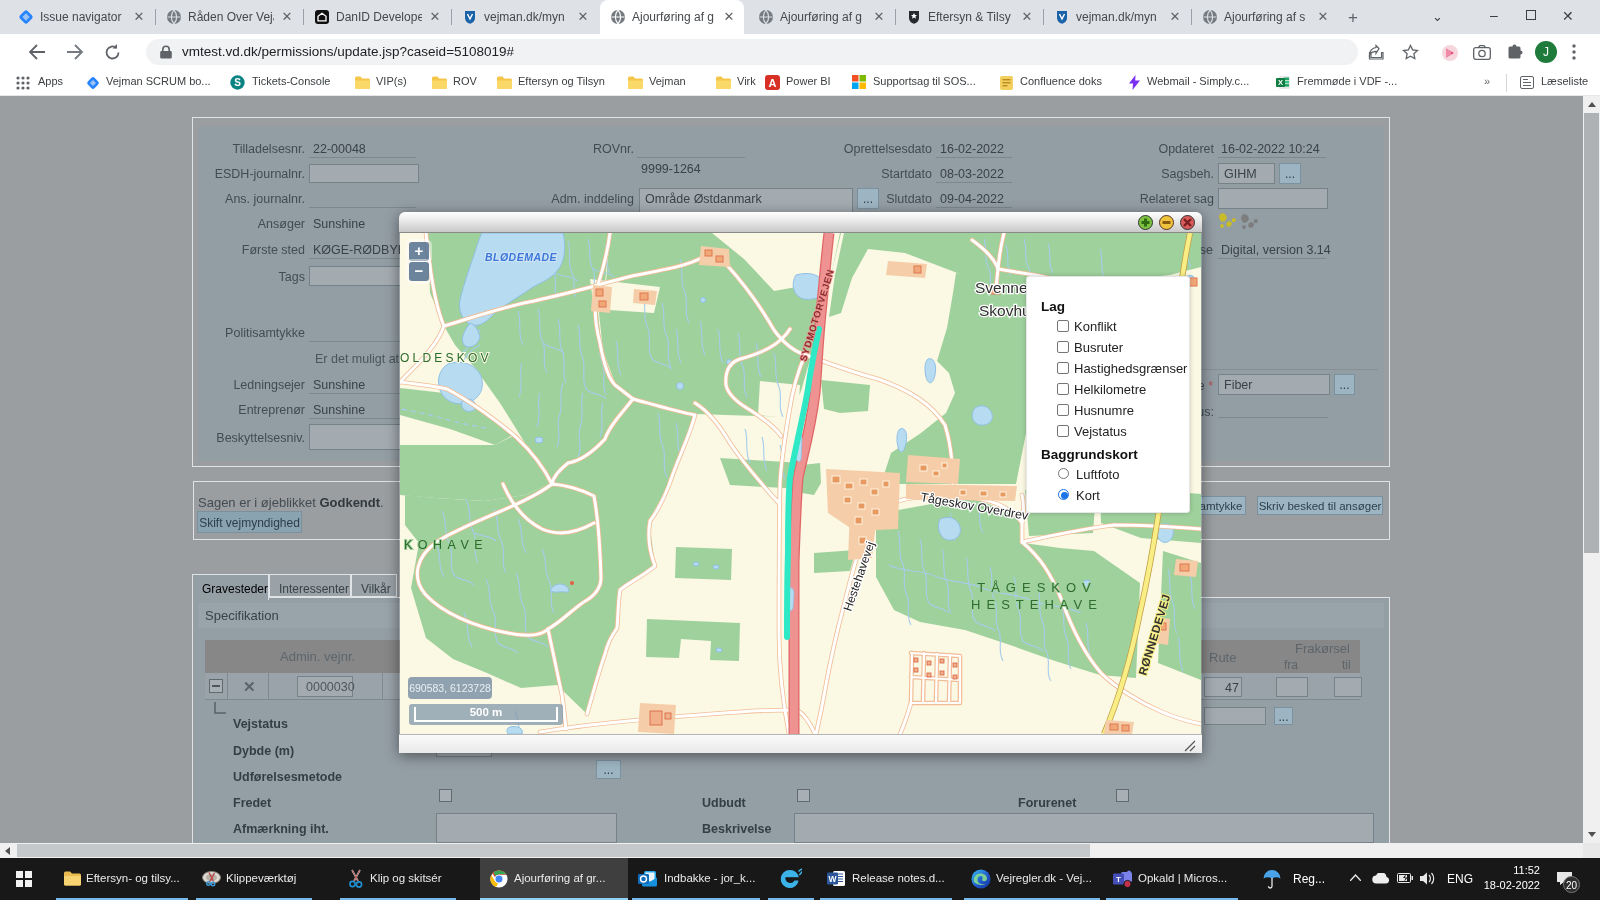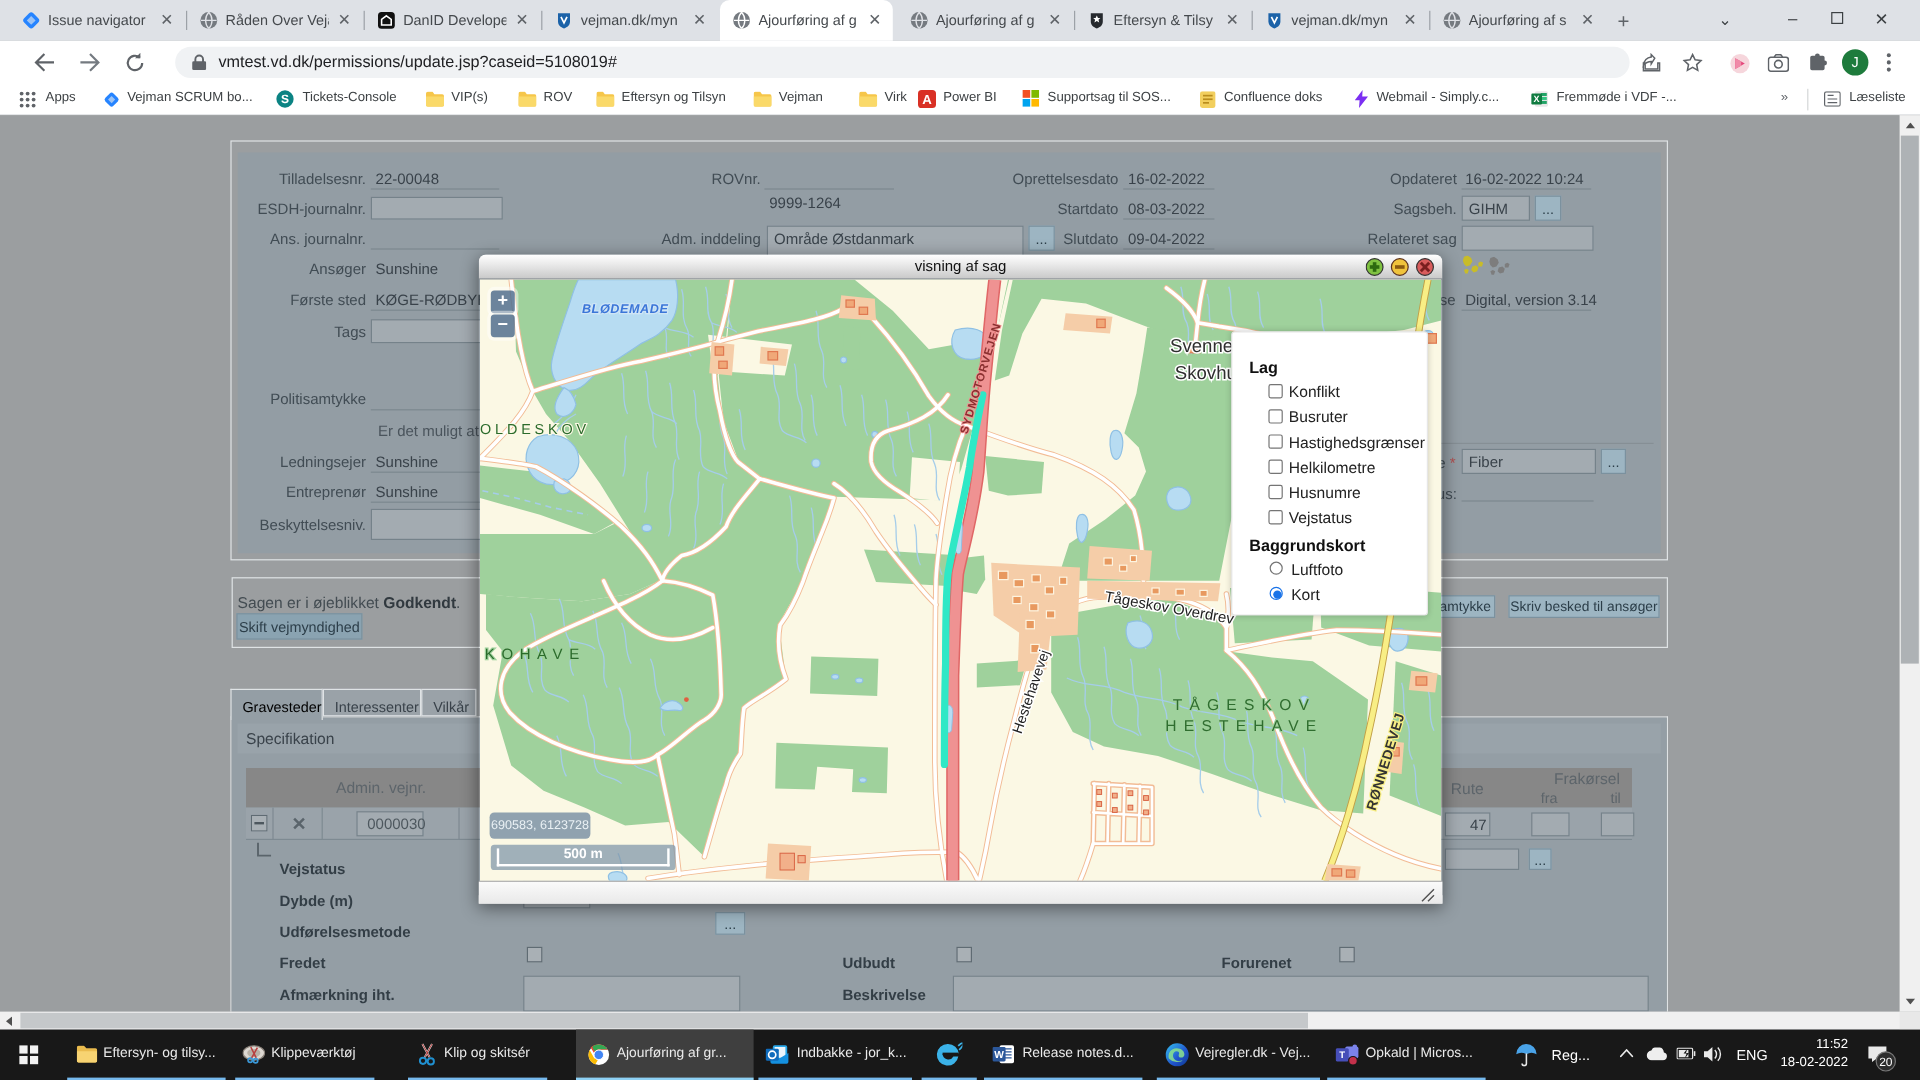--- a/index.html
+++ b/index.html
@@ -426,21 +426,20 @@
 <div class="val" style="left:1018px;top:796px;font-weight:bold;color:#333e46;">Forurenet</div>
 <div class="chk" style="left:1116px;top:789px;"></div>
 <div class="val" style="left:233px;top:822px;font-weight:bold;color:#333e46;">Afmærkning iht.</div>
 <div class="inp" style="left:436px;top:813px;width:181px;height:30px;"></div>
 <div class="val" style="left:702px;top:822px;font-weight:bold;color:#333e46;">Beskrivelse</div>
 <div class="inp" style="left:794px;top:813px;width:580px;height:30px;"></div>
 
 <div id="dlg">
   <div id="dlgbottom"></div>
   <div id="dlgtitle">
-        <div class="t">visning af sag</div>
     <svg class="abs" style="left:739px;top:3px;" width="58" height="15" viewBox="0 0 58 15">
       <circle cx="7.5" cy="7.5" r="7" fill="#7fc241" stroke="#333" stroke-width="1"></circle>
       <rect x="3.5" y="6" width="8" height="3" fill="#2d6a10"></rect>
           <rect x="6" y="3.5" width="3" height="8" fill="#2d6a10"></rect>
       <circle cx="28.5" cy="7.5" r="7" fill="#f0c33c" stroke="#5a3020" stroke-width="1"></circle>
       <rect x="24.5" y="6" width="8" height="3" fill="#8a5a10"></rect>
       <circle cx="49.5" cy="7.5" r="7" fill="#d85c5c" stroke="#333" stroke-width="1"></circle>
       <path d="M46 4l7 7M53 4l-7 7" stroke="#7a1f1f" stroke-width="2.4"></path>
     </svg>
   </div>

